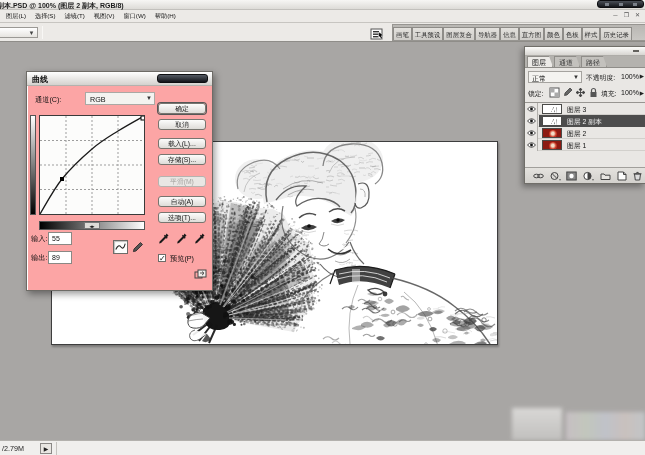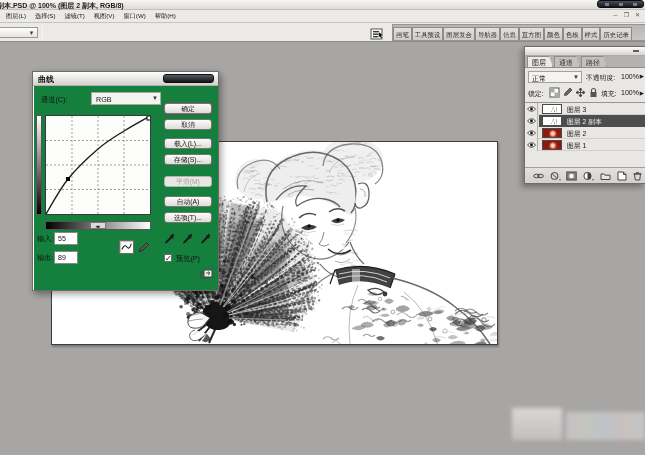--- a/index.html
+++ b/index.html
@@ -43,22 +43,22 @@
   #canvas svg { display:block; overflow:hidden; }
   .corner-smudge { position:absolute; pointer-events:none; }
   
   .btn { position:absolute; left:131px; width:48px; height:11px; border:1px solid #77756f; border-radius:3px;
     background:linear-gradient(#fcfcfb,#dedcd8); font-size:6.8px; text-align:center; line-height:10px; color:#141414; }
   .btn.default { box-shadow:0 0 0 1px #565656; }
   .btn.disabled { color:#a6a4a0; border-color:#b5b3af; background:#e9e7e4; }
   .field { position:absolute; background:#fff; border:1px solid #8a8884; font-size:7px; color:#111; padding-left:3px; line-height:11px; }
   .chevron { color:#333; font-size:6px; }
   
-  #curves { position:absolute; left:32px; top:71px; width:187px; height:220px;
-    background:#15803d; border:1px solid #6d6b66; box-shadow:2px 3px 7px rgba(0,0,0,.4), inset 1px 1px 0 #fff; }
+  #curves { position:absolute; left:26px; top:71px; width:187px; height:220px;
+    background:#fca5a5; border:1px solid #6d6b66; box-shadow:2px 3px 7px rgba(0,0,0,.4), inset 1px 1px 0 #fff; }
   #curves-title { position:absolute; left:0; top:0; width:100%; height:14px;
     background:linear-gradient(#ffffff,#d4d2ce); border-bottom:1px solid #b4b2ae; }
   #curves-title .t { position:absolute; left:5px; top:2px; font-size:8px; font-weight:bold; color:#101010; }
   #curves-close { position:absolute; right:4px; top:2px; width:51px; height:9px; border-radius:3px;
     background:linear-gradient(#555b64,#121419); border:1px solid #0d0e11; }
   #channel-label { position:absolute; left:8px; top:23px; font-size:7.2px; }
   #channel-combo { position:absolute; left:38px; top:20px; width:70px; height:13px;
     background:#f4f3f0; border:1px solid #aaa8a4;margin-left:20px; }
   #channel-combo .val { position:absolute; left:4px; top:2px; font-size:7.2px; }
   #channel-combo .chev { position:absolute; right:2px; top:2px; }
@@ -2351,14 +2351,19 @@
         <path d="M2,1 l5.5,0 l2.5,2.5 l0,5.5 l-8,0 z" fill="#fdfdfc" stroke="#444" stroke-width="1"></path>
         <path d="M7.5,1 l0,2.5 l2.5,0" fill="none" stroke="#444" stroke-width="1"></path>
       </svg>
       <svg class="icon bico" style="left:107px" viewBox="0 0 11 10">
         <path d="M2.5,3 l6,0 l-0.8,6 l-4.4,0 z" fill="#ddd" stroke="#444" stroke-width="1"></path>
         <path d="M1.5,2.8 l8,0 M4.2,2.6 l0.6,-1.2 l1.4,0 l0.6,1.2" fill="none" stroke="#444" stroke-width="1"></path>
       </svg>
     </div>
   </div>
 
+  <div id="statusbar">
+    <span id="doc-size">/2.79M</span>
+    <div id="status-arrow">▶</div>
+    <div id="status-sep"></div>
+  </div>
 
 </div>
 
 </body></html>

